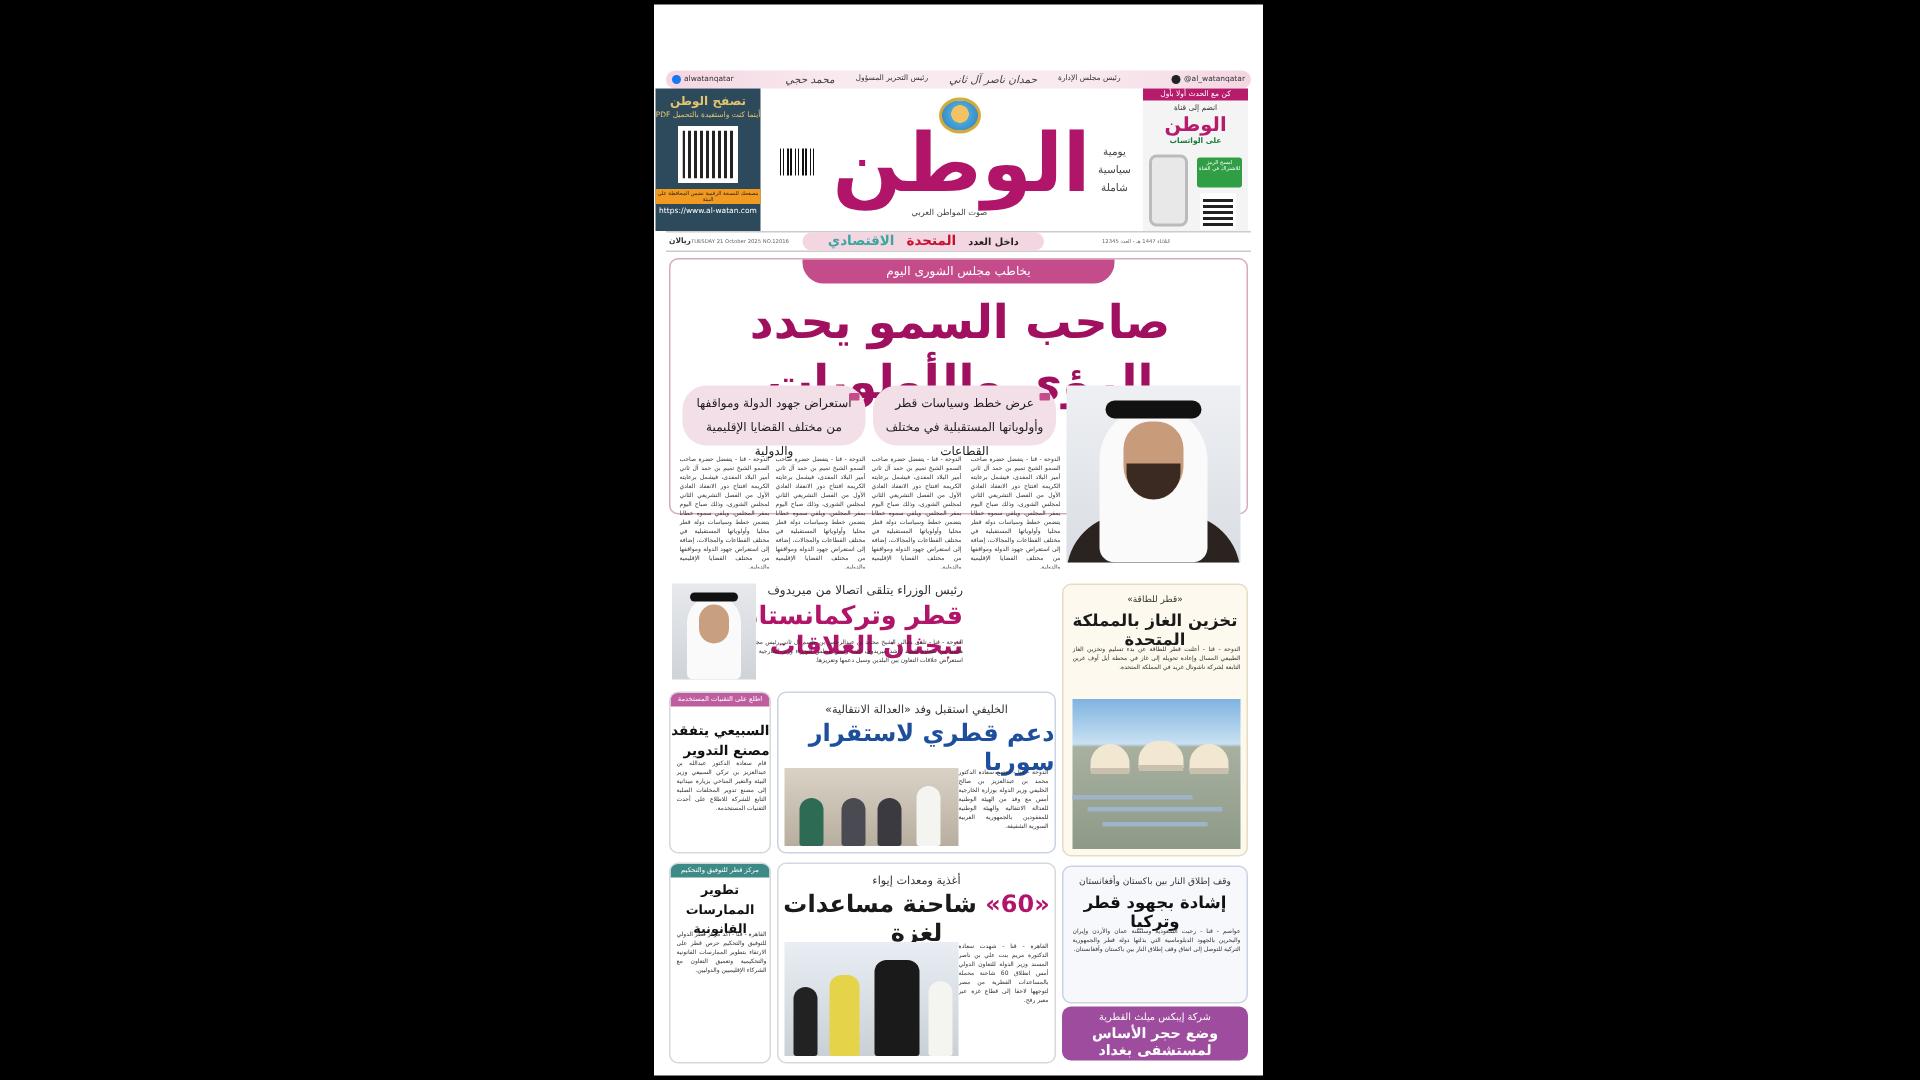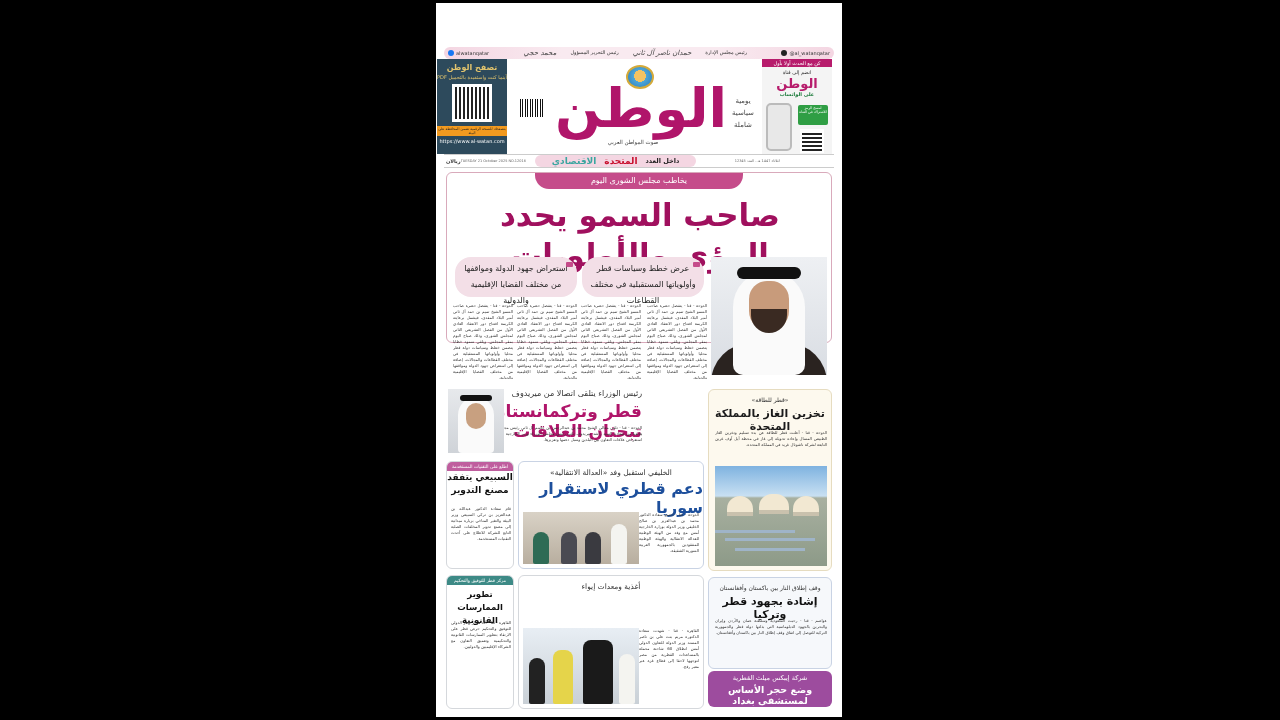--- a/index.html
+++ b/index.html
@@ -119,21 +119,21 @@
   .pipe { position: absolute; height: 3px; background: #9fb4c8; }
 
   .story-syria { left: 82px; top: 458px; width: 186px; height: 108px; border-color: #c9d3e4; }
   .story-syria .kick { text-align: center; font-size: 7.5px; color: #333; margin-top: 6px; }
   .story-syria .hd { text-align: right; font-size: 16px; font-weight: bold; color: #1d4f9c; margin-top: 2px; }
   .story-syria .img { position: absolute; left: 4px; top: 50px; width: 116px; height: 52px; background: linear-gradient(180deg,#d9d2c6,#b8ae9f); }
   .person { position: absolute; bottom: 0; width: 16px; height: 32px; border-radius: 8px 8px 2px 2px; }
 
   .story-tech { left: 10px; top: 458px; width: 68px; height: 108px; border-color: #d5d8dc; }
   .tag-bar { background: #bf5e9e; color: #fff; font-size: 4.5px; text-align: center; padding: 2px 1px; }
-  .story-tech .hd { text-align: center; font-size: 9px; font-weight: bold; color: #111; line-height: 13px; margin-top: 0; }
+  .story-tech .hd { font-size: 9px; font-weight: bold; color: #111; line-height: 13px; margin-top: 11px; }
 
   .story-gaza { left: 82px; top: 572px; width: 186px; height: 134px; border-color: #d5d8dc; }
   .story-gaza .kick { text-align: center; font-size: 7.5px; color: #333; margin-top: 6px; }
   .story-gaza .hd { text-align: center; font-size: 16px; font-weight: bold; color: #1a1a1a; margin-top: 2px; }
   .story-gaza .hd .num { color: #b0156a; }
   .story-gaza .img { position: absolute; left: 4px; top: 52px; width: 116px; height: 76px; background: linear-gradient(180deg,#e8eef4,#c9d0d6); }
 
   .story-law { left: 10px; top: 572px; width: 68px; height: 134px; border-color: #d5d8dc; }
   .story-law .tag-bar { background: #3d8a86; }
   .story-law .hd { text-align: center; font-size: 8.5px; font-weight: bold; color: #111; line-height: 13px; margin-top: 3px; }
@@ -267,20 +267,24 @@
   </div>
 
   <div class="box story-tech">
     <div class="tag-bar">اطلع على التقنيات المستخدمة</div>
     <div class="hd">السبيعي يتفقد مصنع التدوير</div>
     <div class="body-text" style="left:4px;top:44px;width:60px;height:60px;">قام سعادة الدكتور عبدالله بن عبدالعزيز بن تركي السبيعي وزير البيئة والتغير المناخي بزيارة ميدانية إلى مصنع تدوير المخلفات الصلبة التابع للشركة للاطلاع على أحدث التقنيات المستخدمة.</div>
   </div>
 
   <div class="box story-gaza">
     <div class="kick">أغذية ومعدات إيواء</div>
+    <div class="hd">
+      <span class="num">«60»</span>
+      <span>شاحنة مساعدات لغزة</span>
+    </div>
     <div class="body-text" style="right:4px;top:52px;width:60px;height:78px;">القاهرة - قنا - شهدت سعادة الدكتورة مريم بنت علي بن ناصر المسند وزير الدولة للتعاون الدولي أمس انطلاق 60 شاحنة محملة بالمساعدات القطرية من مصر لتوجهها لاحقا إلى قطاع غزة عبر معبر رفح.</div>
     <div class="img">
       <div class="person" style="left:6px;background:#222;height:46px;"></div>
       <div class="person" style="left:30px;background:#e5d44a;height:54px;width:20px;"></div>
       <div class="person" style="left:60px;background:#1a1a1a;height:64px;width:30px;"></div>
       <div class="person" style="left:96px;background:#f4f4f0;height:50px;"></div>
     </div>
   </div>
 
   <div class="box story-ceasefire">

